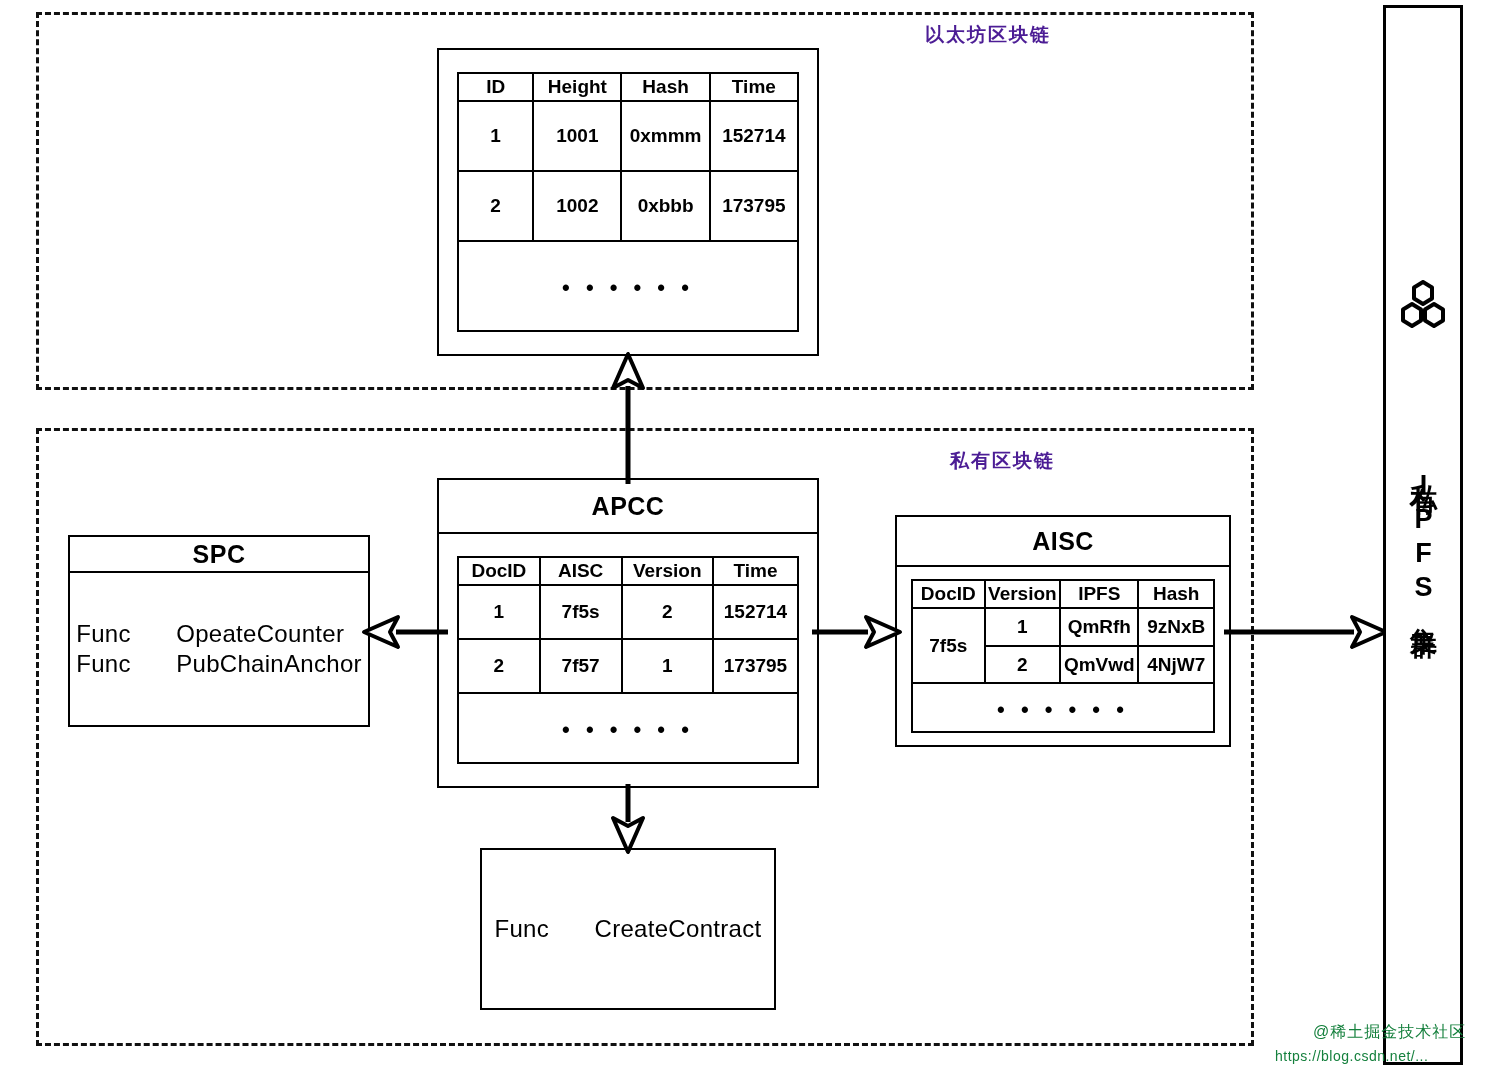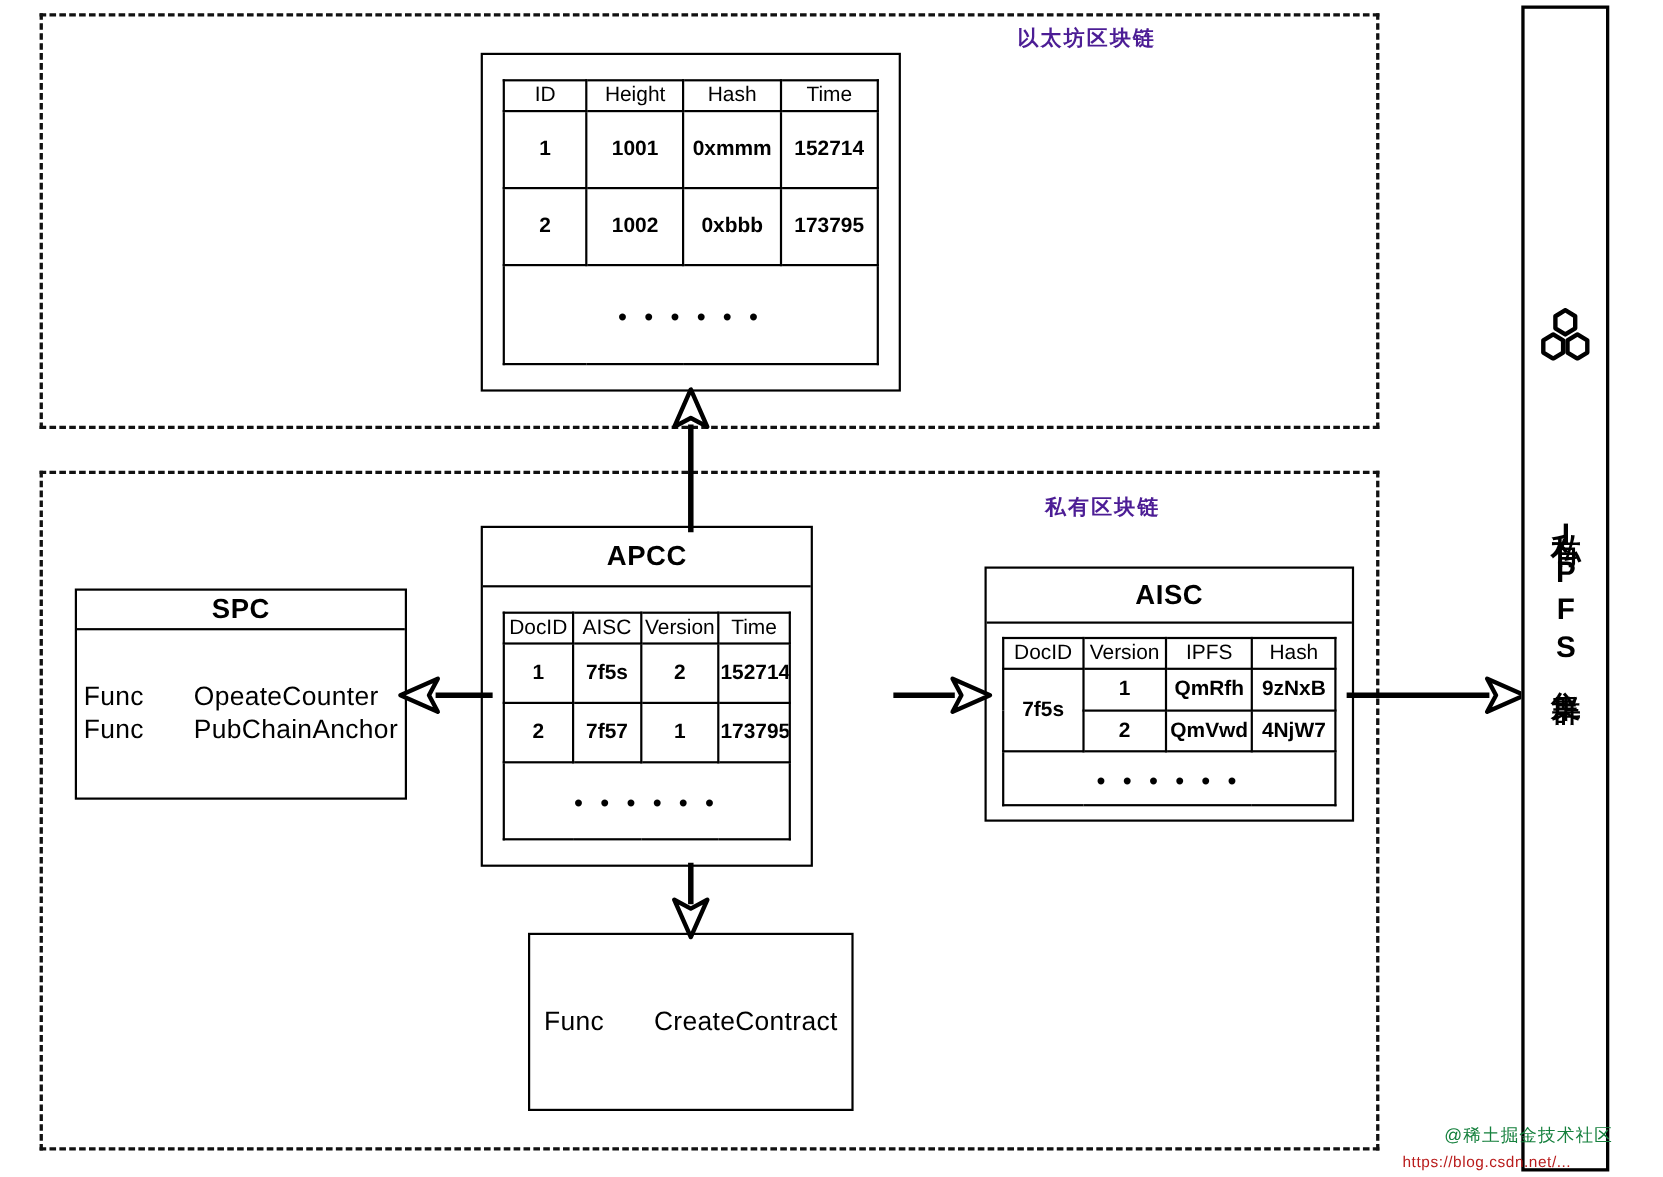--- a/index.html
+++ b/index.html
@@ -69,21 +69,21 @@
     border-collapse: collapse;
     width: 100%;
     height: 100%;
     table-layout: fixed;
     background: #ffffff;
   }
   table.data th, table.data td {
     border: 2px solid #000000;
     text-align: center;
     font-size: 19px;
-    font-weight: 400;
+    font-weight: 700;
     padding: 2px 1px;
     white-space: nowrap;
     overflow: hidden;
   }
   table.data td {
     font-weight: 700;
   }
   table.data td.ellipsis {
     letter-spacing: 5px;
     font-size: 22px;
@@ -135,21 +135,21 @@
   
   #watermark {
     position: absolute;
     color: #15803d;
     font-size: 16px;
     white-space: nowrap;
     letter-spacing: 1px;
   }
   #watermark-url {
     position: absolute;
-    color: #b91c1c;
+    color: #15803d;
     font-size: 14px;
     white-space: nowrap;
     letter-spacing: .5px;
     text-align: center;
   }
 </style>
 </head>
 <body>
 
 <div id="canvas">
@@ -185,21 +185,21 @@
             <td>173795</td>
           </tr>
           <tr>
             <td class="ellipsis" colspan="4">• • • • • •</td>
           </tr>
         </tbody>
       </table>
     </div>
   </div>
 
-  <div class="box" style="left:437px; top:478px; width:302px; height:310px;">
+  <div class="box" style="left:437px; top:478px; width:382px; height:310px;">
     <div class="box-title" style="height:54px;">APCC</div>
     <div class="box-body" style="padding:22px 18px;">
       <table class="data">
         <thead>
           <tr>
             <th style="width:24%">DocID</th>
             <th style="width:24%">AISC</th>
             <th style="width:27%">Version</th>
             <th style="width:25%">Time</th>
           </tr>

